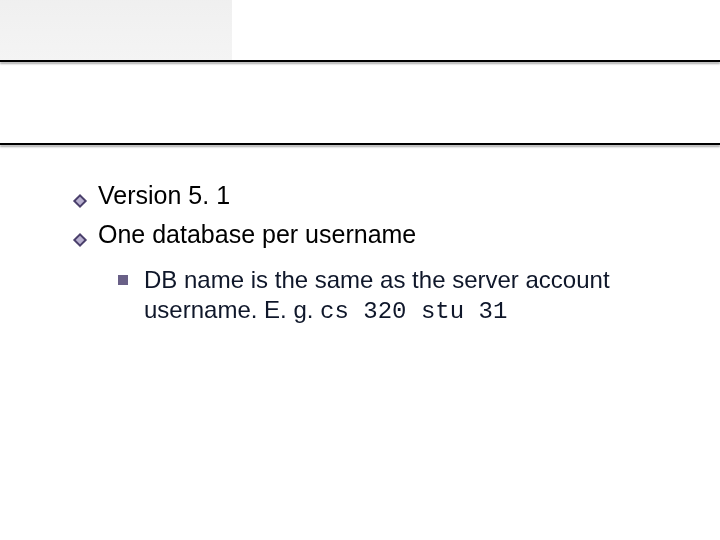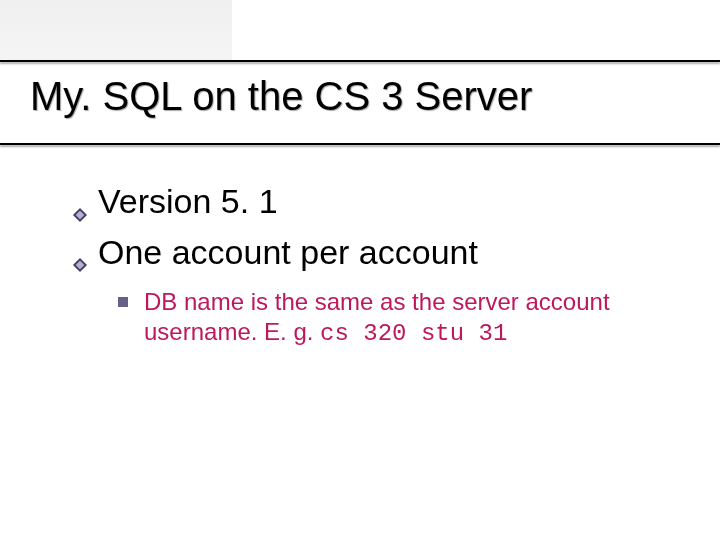--- a/index.html
+++ b/index.html
@@ -59,43 +59,43 @@
 
   .content {
     position: absolute;
     left: 72px;
     top: 180px;
     right: 50px;
   }
 
   .lvl1 {
     display: flex;
-    align-items: flex-end;
-    font-size: 34px;
+    align-items: center;
+    font-size: 25px;
     color: #000;
     margin-bottom: 8px;
     line-height: 1.25;
   }
   .lvl1 .bullet1 {
     width: 18px;
     flex: 0 0 18px;
     margin-right: 8px;
     margin-top: 10px;
   }
   .lvl1 .text { flex: 1; }
 
   .sublist {
     margin-left: 46px;
     margin-top: 14px;
   }
   .lvl2 {
     display: flex;
     align-items: flex-start;
     font-size: 24px;
-    color: #be185d;
+    color: #0f172a;
     margin-bottom: 22px;
     line-height: 1.25;
   }
   .lvl2 .bullet2 {
     width: 10px;
     height: 10px;
     flex: 0 0 10px;
     background: #696087;
     margin-right: 16px;
     margin-top: 10px;
@@ -108,21 +108,20 @@
 
   
   .bullet1 svg { display: block; width: 16px; height: 16px; }
 </style>
 </head>
 <body>
 
 <div class="slide">
   <div class="topbar"></div>
   <div class="rule rule-top"></div>
-  <div class="title">My. SQL on the CS 3 Server</div>
   <div class="rule rule-bottom"></div>
 
   <div class="content">
 
     <div class="lvl1">
       <span class="bullet1">
         <svg viewBox="0 0 16 16">
           <rect x="3" y="3" width="10" height="10" transform="rotate(45 8 8)" fill="#4a3f6b"></rect>
           <rect x="5" y="5" width="6" height="6" transform="rotate(45 8 8)" fill="#b9b1d0"></rect>
         </svg>
@@ -130,21 +129,21 @@
       <span class="text">Version 5. 1</span>
     </div>
 
     <div class="lvl1">
       <span class="bullet1">
         <svg viewBox="0 0 16 16">
           <rect x="3" y="3" width="10" height="10" transform="rotate(45 8 8)" fill="#4a3f6b"></rect>
           <rect x="5" y="5" width="6" height="6" transform="rotate(45 8 8)" fill="#b9b1d0"></rect>
         </svg>
       </span>
-      <span class="text">One account per account</span>
+      <span class="text">One database per username</span>
     </div>
 
     <div class="sublist">
 
       <div class="lvl2">
         <span class="bullet2"></span>
         <span class="text">
           <span>DB name is the same as the server account username. E. g. </span><span class="mono">cs 320 stu 31</span>
         </span>
       </div>

